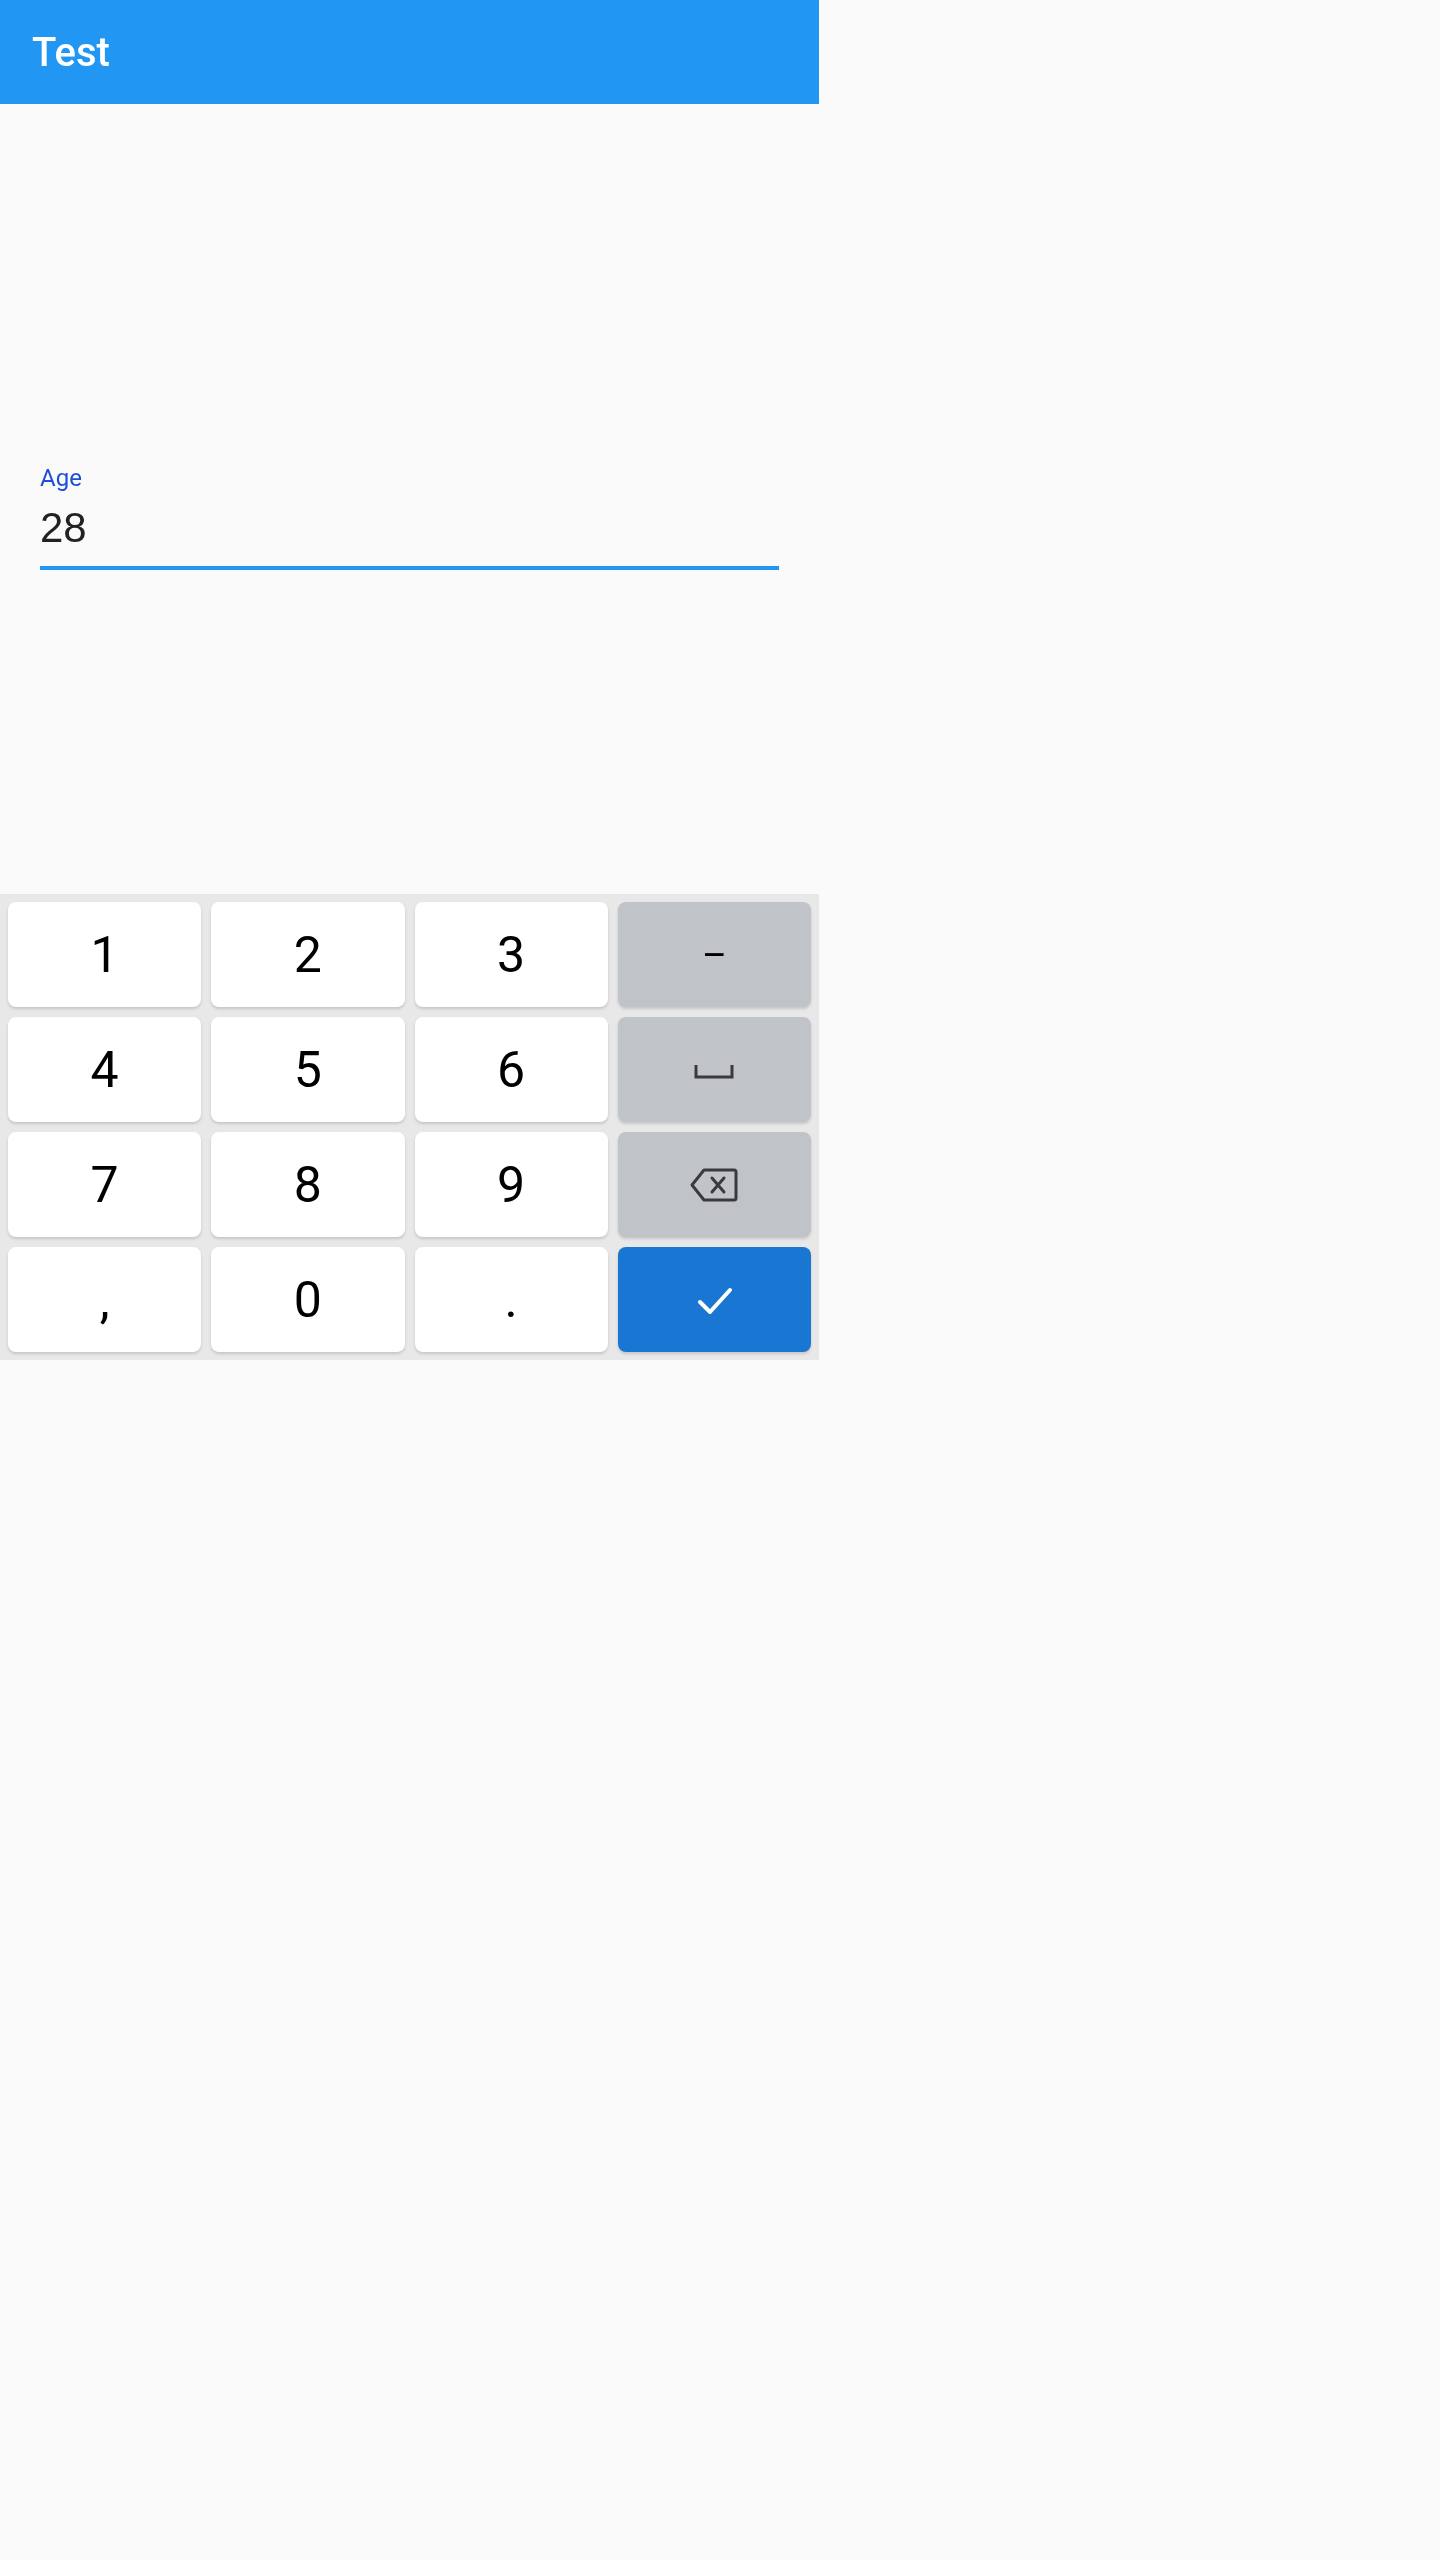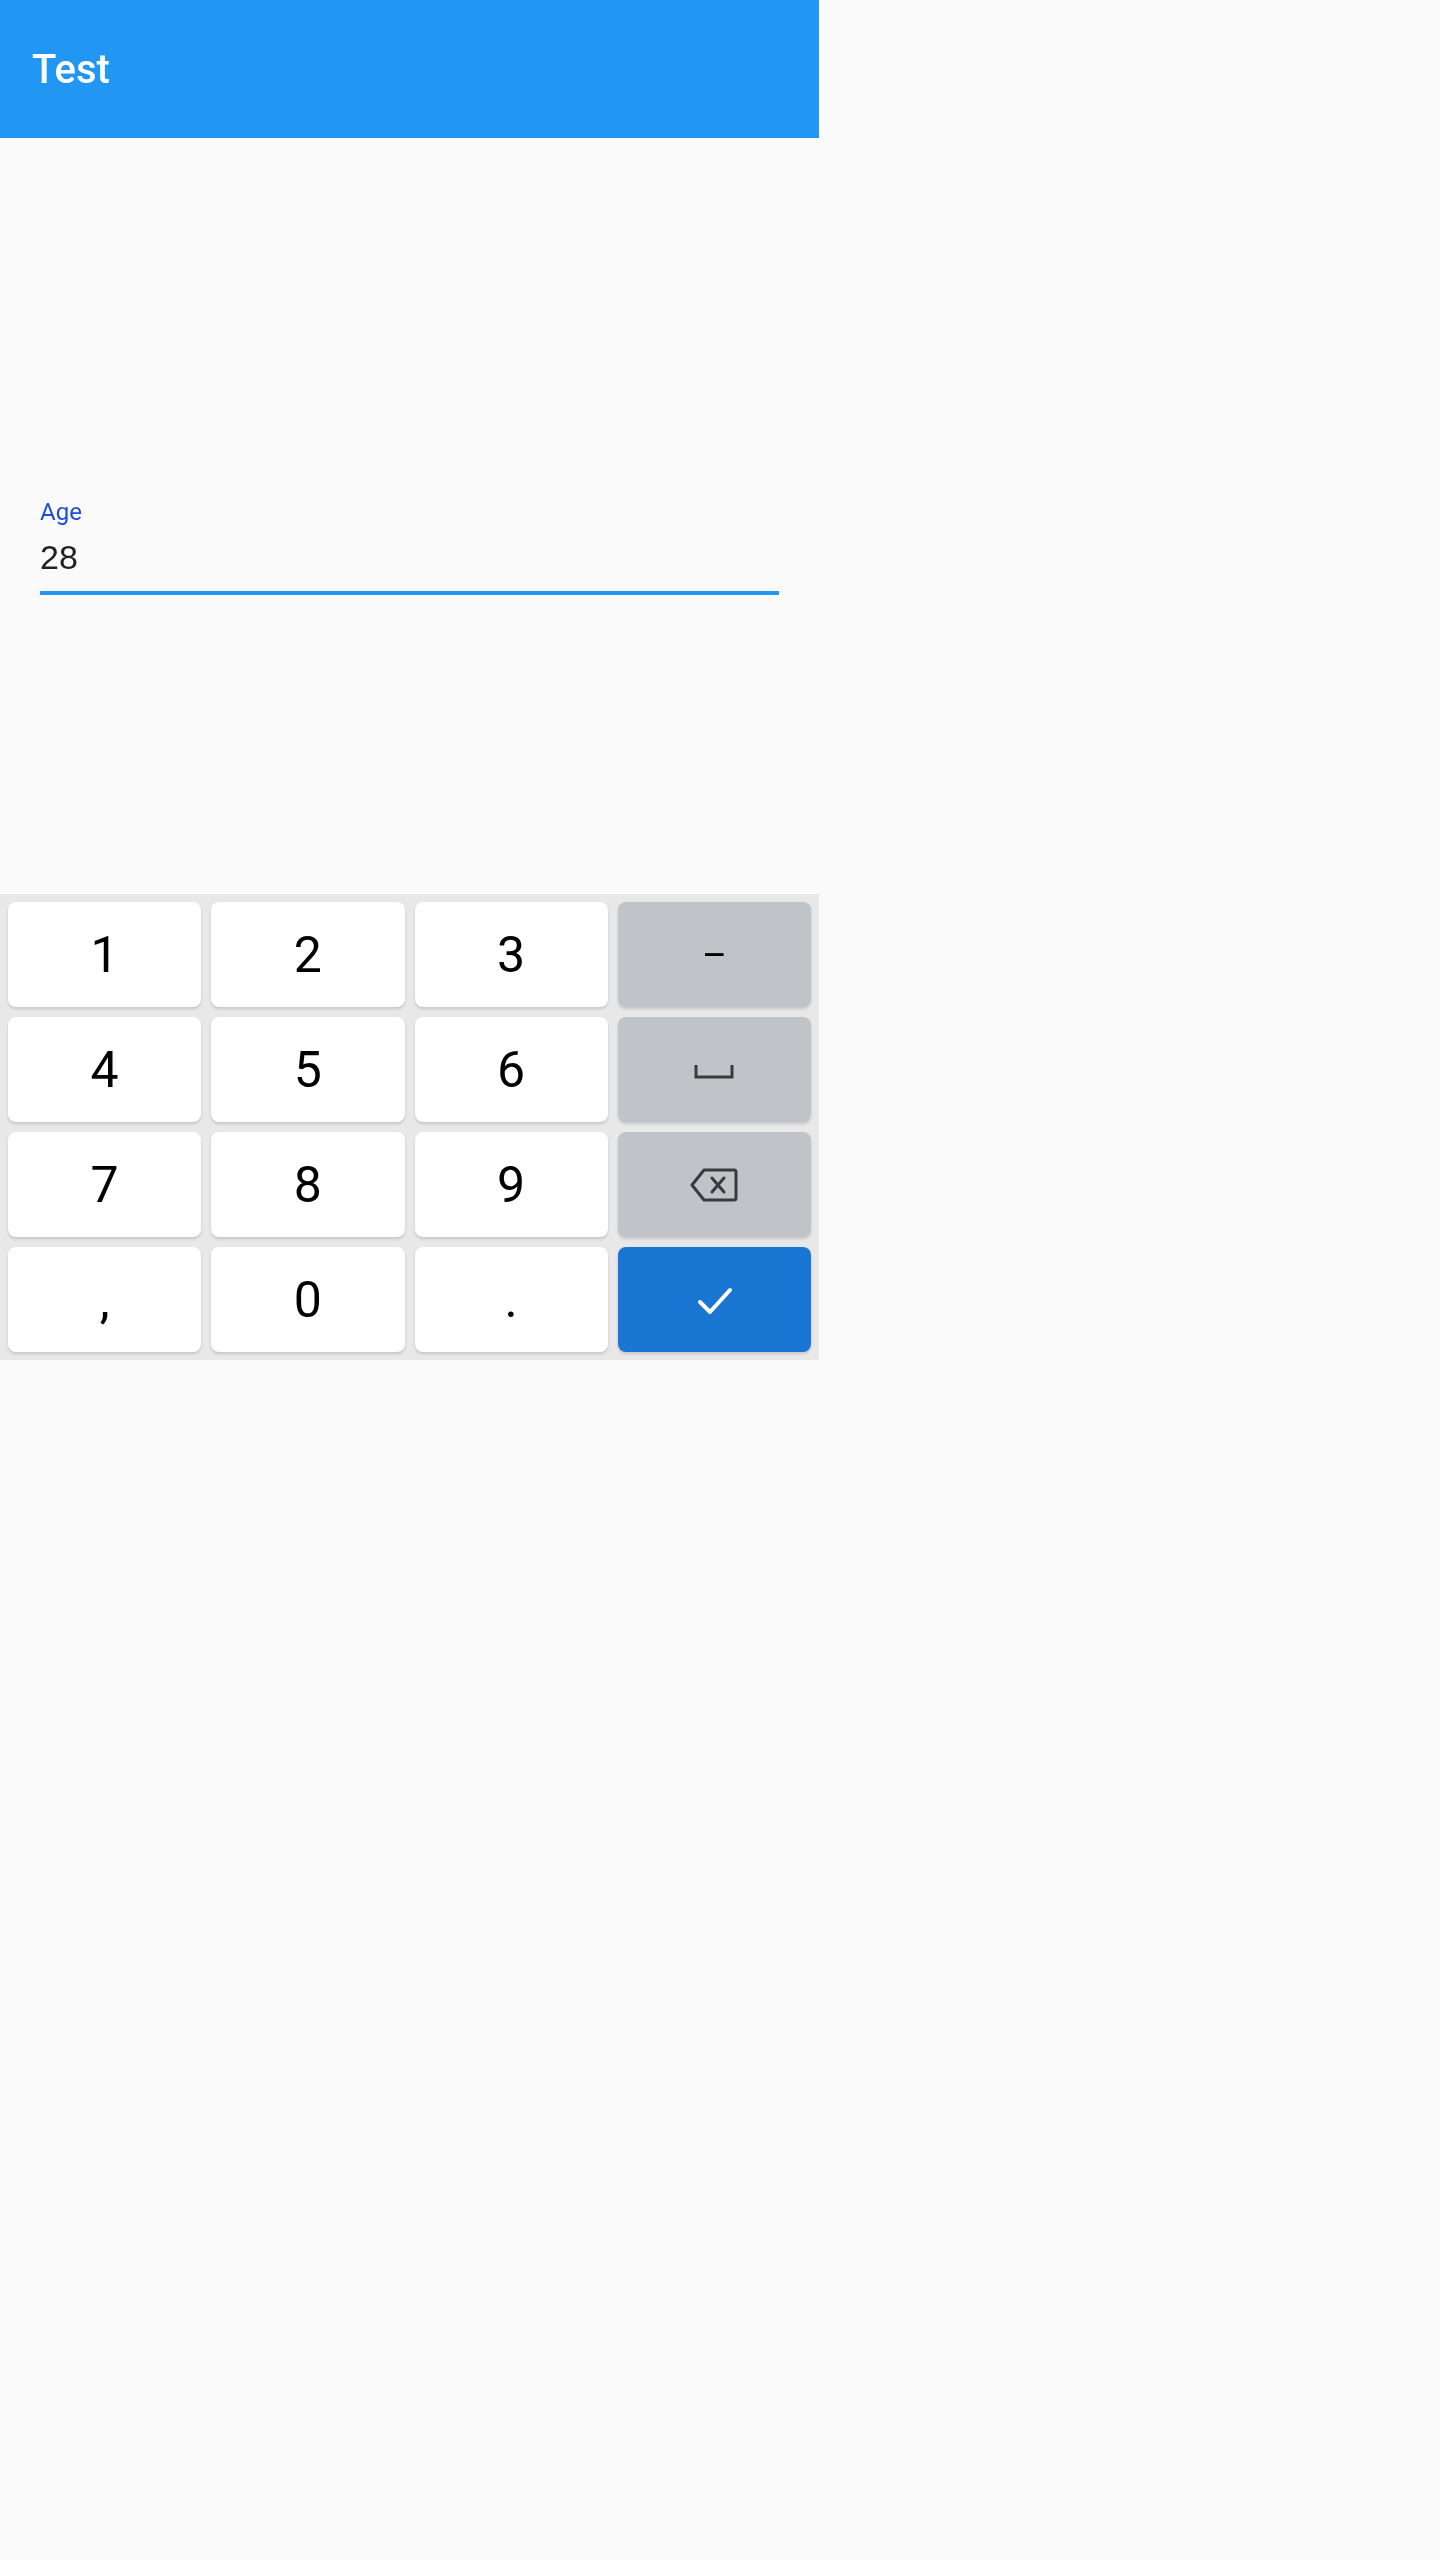--- a/index.html
+++ b/index.html
@@ -10,21 +10,21 @@
     body {
       font-family: -apple-system, BlinkMacSystemFont, "Segoe UI", Roboto, Arial, sans-serif;
       background: #fafafa;
       width: 819px;
       height: 1440px;
       overflow: hidden;
       position: relative;
     }
     .header {
       background: #2196f3;
-      height: 138px;
+      height: 104px;
       display: flex;
       align-items: center;
       padding-left: 32px;
     }
     .header-title {
       color: #ffffff;
       font-size: 40px;
       font-weight: 500;
     }
     .content {
@@ -37,21 +37,21 @@
       color: #1d4ed8;
       font-size: 24px;
       font-weight: 400;
       margin-bottom: 6px;
     }
     .input-field {
       width: 100%;
       border: none;
       border-bottom: 4px solid #2196f3;
       background: transparent;
-      font-size: 34px;
+      font-size: 42px;
       color: #212121;
       padding: 6px 0 14px 0;
       outline: none;
     }
     .keyboard {
       position: absolute;
       bottom: 80px;
       left: 0;
       right: 0;
       background: #e8e8e8;

